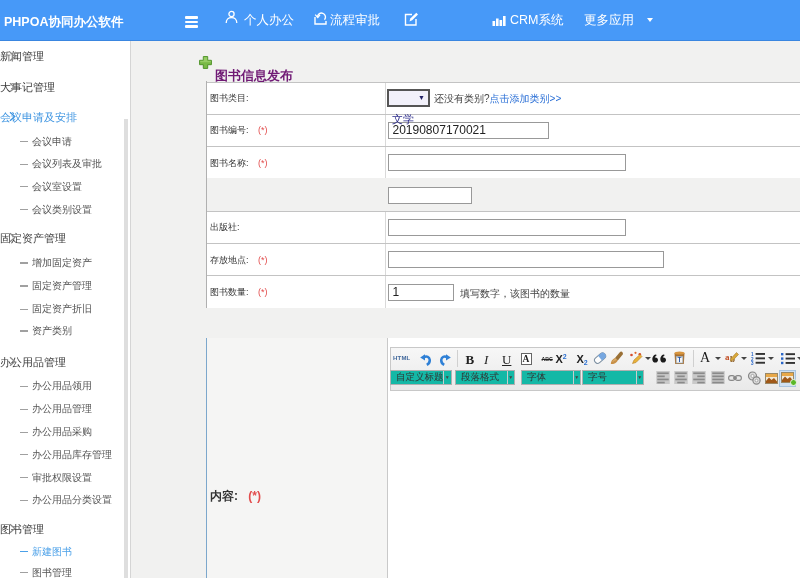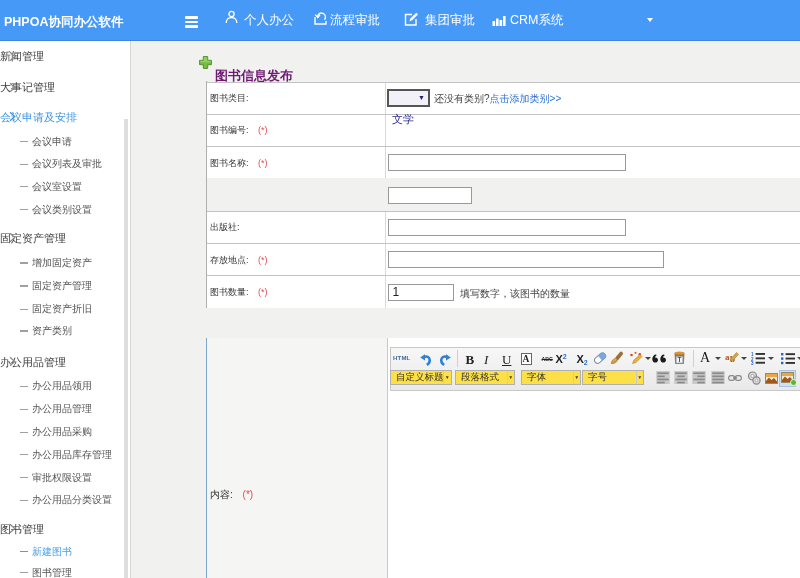--- a/index.html
+++ b/index.html
@@ -29,27 +29,27 @@
 .fstar { color:#e24c4c; margin-left:7px; }
 .fdiv { position:absolute; left:178px; top:0; bottom:0; width:1px; background:#d9d9d9; }
 .finput { position:absolute; background:#fff; border:1px solid #999; font-size:12px; color:#222; padding-left:4px; line-height:15px; }
 #tleft { position:absolute; left:206px; top:81px; width:1px; height:227px; background:#b0b0b0; }
 #tleft2 { position:absolute; left:206px; top:338px; width:1px; height:240px; background:#7ca7cc; }
 
 #zwbar { position:absolute; left:206px; top:308px; width:594px; height:30px; background:#e4e4e3; border-top:1px solid #c3c3c3; border-bottom:1px solid #c9c9c9; }
 #zwbar span { position:absolute; left:9px; top:9px; font-size:9.5px; font-weight:bold; color:#333; }
 
 #crow { position:absolute; left:207px; top:338px; width:180px; height:240px; background:#f5f5f4; }
-#clabel { position:absolute; left:210px; top:488px; font-size:10px; color:#333; }
+#clabel { position:absolute; left:210px; top:488px; font-size:12px; color:#333;font-weight:bold; }
 #cdiv { position:absolute; left:387px; top:338px; width:1px; height:240px; background:#c9c9c9; }
 
 #editor { position:absolute; left:388px; top:338px; width:412px; height:240px; background:#fff; }
 #etoolbar { position:absolute; left:390px; top:347px; width:410px; height:44px; background:linear-gradient(#f7f7f7,#e9e9e9); border:1px solid #c8c8c8; border-right:none; }
 #econtent { position:absolute; left:388px; top:391.5px; width:412px; height:187px; background:#fff; }
-.esel { position:absolute; top:370px; height:14.5px; background:#fde047; border:1px solid #b0b0b0; font-size:9.5px; color:#333; line-height:12.5px; padding-left:5px; }
+.esel { position:absolute; top:370px; height:14.5px; background:#14b8a6; border:1px solid #b0b0b0; font-size:9.5px; color:#333; line-height:12.5px; padding-left:5px; }
 .esel .arr { position:absolute; right:0px; top:0px; width:7.5px; height:12.5px; border-left:1px solid #ccc; font-size:5px; color:#444; text-align:center; line-height:12.5px; }
 </style>
 </head>
 <body>
 <div id="page">
 
   <div id="topbar">
     <div class="title">PHPOA协同办公软件</div>
     <div id="ham" class="abs" style="left:185px;top:16px;width:13px;height:12px;">
       <div style="top:0"></div>
@@ -64,28 +64,28 @@
     <svg class="abs" style="left:313px;top:11px" width="16" height="17" viewBox="0 0 16 17">
         <path d="M2 6 L2 13 L13 13 L13 10" fill="none" stroke="#fff" stroke-width="1.4"></path>
         <path d="M11.5 8.7 A4 4 0 1 0 4.5 6.2" fill="none" stroke="#fff" stroke-width="1.4"></path>
         <path d="M2.2 3.6 L4.8 6.6 L7 3.9" fill="none" stroke="#fff" stroke-width="1.3"></path>
       </svg>
     <div class="tmenu" style="left:330px;">流程审批</div>
     <svg class="abs" style="left:404px;top:12px" width="15" height="15" viewBox="0 0 15 15">
         <path d="M12 7 L12 13 L1.5 13 L1.5 2.5 L8 2.5" fill="none" stroke="#fff" stroke-width="1.4"></path>
         <path d="M5.5 9.5 L6.3 6.5 L12.3 0.8 L14 2.5 L8.2 8.3 Z" fill="#fff"></path>
       </svg>
-    <div class="tmenu" style="left:425px;">集团审批</div>
     <svg class="abs" style="left:492px;top:13px" width="14" height="14" viewBox="0 0 14 14">
         <rect x="0.5" y="8" width="2.6" height="5" fill="#fff"></rect>
         <rect x="4" y="5.5" width="2.6" height="7.5" fill="#fff"></rect>
         <rect x="7.5" y="7" width="2.6" height="6" fill="#fff"></rect>
         <rect x="11" y="3" width="2.6" height="10" fill="#fff"></rect>
       </svg>
     <div class="tmenu" style="left:510px;">CRM系统</div>
+    <div class="tmenu" style="left:584px;">更多应用</div>
     <div class="abs" style="left:647px;top:18px;width:0;height:0;border-left:3.4px solid transparent;border-right:3.4px solid transparent;border-top:4.5px solid #fff;"></div>
   </div>
 
   <div id="sidebar"></div>
   <div id="sidescroll"></div>
   <div class="sgroup" style="top:56px"><svg class="chevs" width="7" height="10" viewBox="0 0 7 10">
         <path d="M1 0.8 L5.8 5 L1 9.2" fill="none" stroke="#8a8a8a" stroke-width="1.3"></path>
       </svg><span class="gt">新闻管理</span></div>
 <div class="sgroup" style="top:87px"><svg class="chevs" width="7" height="10" viewBox="0 0 7 10">
         <path d="M1 0.8 L5.8 5 L1 9.2" fill="none" stroke="#8a8a8a" stroke-width="1.3"></path>
@@ -143,20 +143,21 @@
     </div>
 <div class="frow" style="top:243.1px;height:32.29999999999998px">
       <div class="flabel">存放地点: <span class="fstar">(*)</span></div>
       <div class="fdiv"></div>
     </div>
 <div class="frow" style="top:275.4px;height:32.30000000000001px">
       <div class="flabel">图书数量: <span class="fstar">(*)</span></div>
       <div class="fdiv"></div>
     </div>
   <div id="tleft"></div>
+  <div class="finput" style="left:387.5px;top:122px;width:161px;height:17px">20190807170021</div>
 <div class="finput" style="left:387.5px;top:154.3px;width:238px;height:17px"></div>
 <div class="finput" style="left:387.5px;top:186.6px;width:84px;height:17px"></div>
 <div class="finput" style="left:387.5px;top:219px;width:238px;height:17px"></div>
 <div class="finput" style="left:387.5px;top:251.3px;width:276px;height:17px"></div>
 <div class="finput" style="left:387.5px;top:283.6px;width:66px;height:17px">1</div>
 
   <div class="abs" style="left:387px;top:89px;width:43px;height:18px;border:2px solid #555;background:#f2f1fa;">
     <span style="position:absolute;left:3px;top:1px;font-size:11px;color:#2a2a8a;margin-top:20px;">文学</span>
     <span style="position:absolute;right:3px;top:3px;font-size:7px;color:#222266;">▼</span>
   </div>

